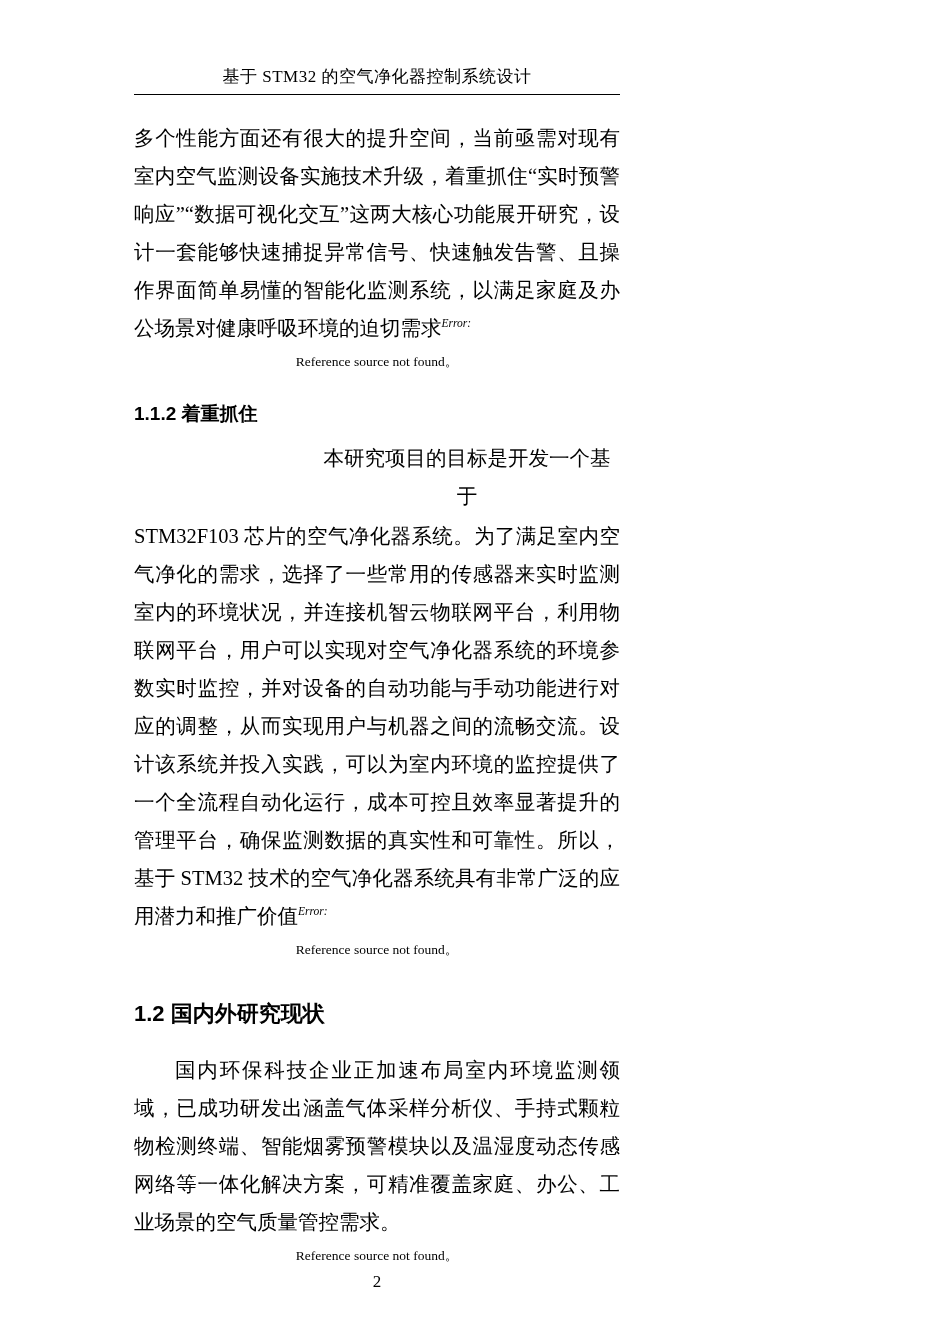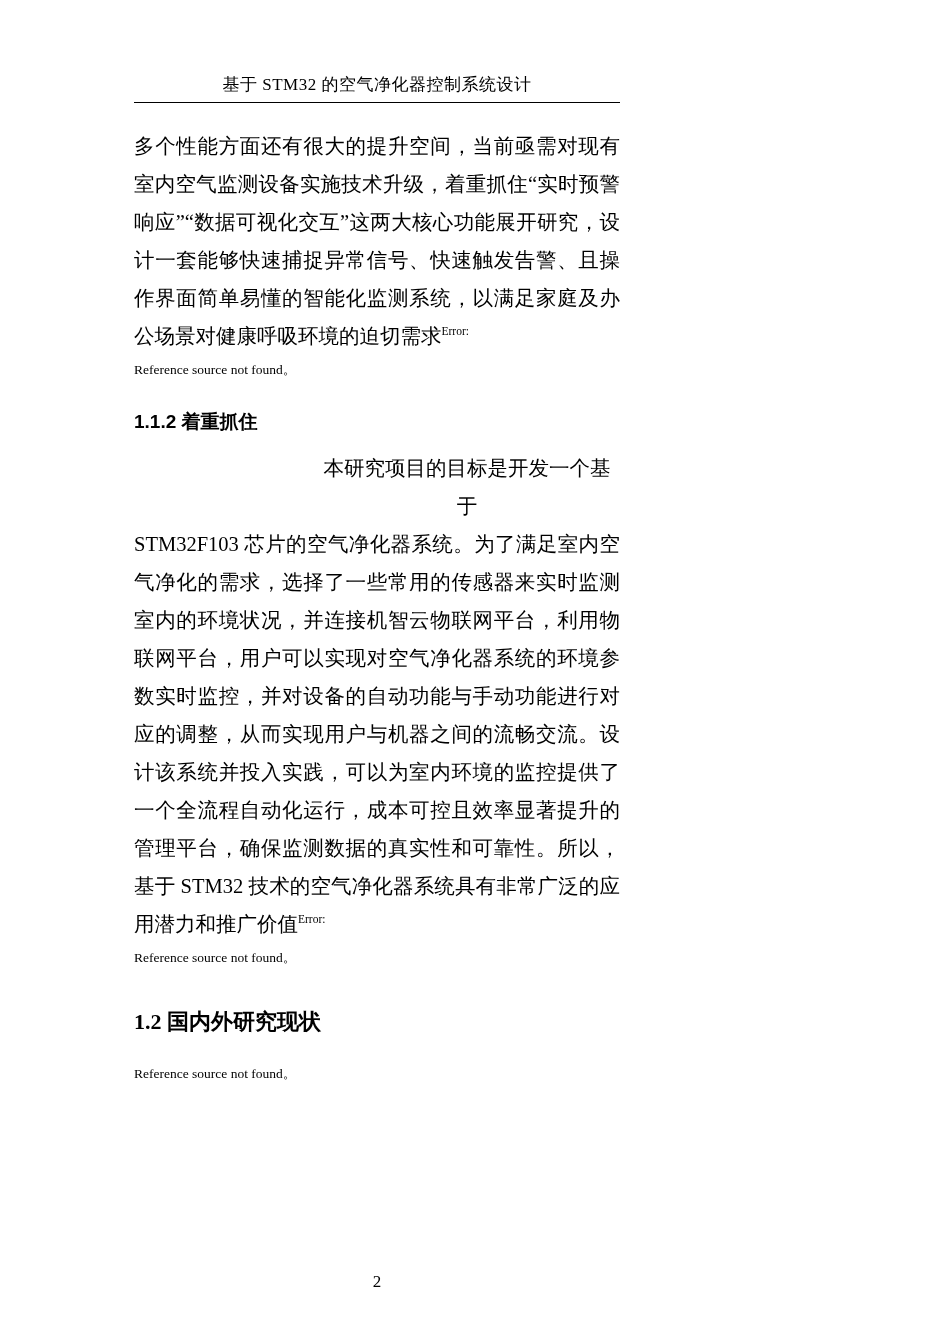--- a/index.html
+++ b/index.html
@@ -13,21 +13,21 @@
     font-family: "Liberation Serif", "DejaVu Serif", serif;
     color: #000000;
     position: relative;
     overflow: hidden;
   }
   .page {
     position: relative;
     width: 754px;
     height: 1344px;
     box-sizing: border-box;
-    padding: 8px 134px;
+    padding: 0 134px;
   }
   .header {
     text-align: center;
     font-size: 17px;
     letter-spacing: 0.5px;
     padding-top: 65px;
     padding-bottom: 6px;
   }
   .header-rule {
     border-bottom: 1.2px solid #000;
@@ -41,46 +41,49 @@
     margin: 0;
     text-indent: 0;
   }
   p.indent2 {
     text-indent: 41px;
   }
   .err {
     font-size: 11.5px;
     vertical-align: super;
     line-height: 0;
+    font-style: italic;
   }
   .errline {
     font-size: 13.5px;
     line-height: 30px;
     margin: 0;
+    text-align: center;
   }
   h3.heading3 {
     font-family: "Liberation Sans", "DejaVu Sans", sans-serif;
     font-size: 19px;
     font-weight: bold;
     margin: 22px 0 12px 0;
     line-height: 30px;
   }
   h2.heading2 {
-    font-family: Liberation Serif, serif;
+    font-family: Liberation Sans, sans-serif;
     font-size: 22px;
     font-weight: bold;
     margin: 32px 0 20px 0;
     line-height: 34px;
   }
   .purpose-lead {
     font-size: 20.5px;
     line-height: 38px;
     margin: 0;
     text-align: center;
     padding-left: 180px;
+    font-family: Liberation Mono, monospace;
   }
   .page-number {
     position: absolute;
     left: 0;
     right: 0;
     bottom: 52px;
     text-align: center;
     font-size: 17px;
   }
 </style>
@@ -97,17 +100,18 @@
 
   <h3 class="heading3">1.1.2 着重抓住</h3>
 
   <p class="purpose-lead">本研究项目的目标是开发一个基于</p>
   <p class="body-text"><span>STM32F103 芯片的空气净化器系统。为了满足室内空气净化的需求，选择了一些常用的传感器来实时监测室内的环境状况，并连接机智云物联网平台，利用物联网平台，用户可以实现对空气净化器系统的环境参数实时监控，并对设备的自动功能与手动功能进行对应的调整，从而实现用户与机器之间的流畅交流。设计该系统并投入实践，可以为室内环境的监控提供了一个全流程自动化运行，成本可控且效率显著提升的管理平台，确保监测数据的真实性和可靠性。所以，基于 STM32 技术的空气净化器系统具有非常广泛的应用潜力和推广价值</span><span class="err">Error:</span></p>
   <p class="errline"><span>Reference source not found</span><span>。</span></p>
 
   <h2 class="heading2">1.2 国内外研究现状</h2>
 
 
+  <p class="body-text indent2">国内环保科技企业正加速布局室内环境监测领域，已成功研发出涵盖气体采样分析仪、手持式颗粒物检测终端、智能烟雾预警模块以及温湿度动态传感网络等一体化解决方案，可精准覆盖家庭、办公、工业场景的空气质量管控需求。</p>
 
   <p class="errline"><span>Reference source not found</span><span>。</span></p>
 
   <div class="page-number">2</div>
 </div>
 
 </body></html>

